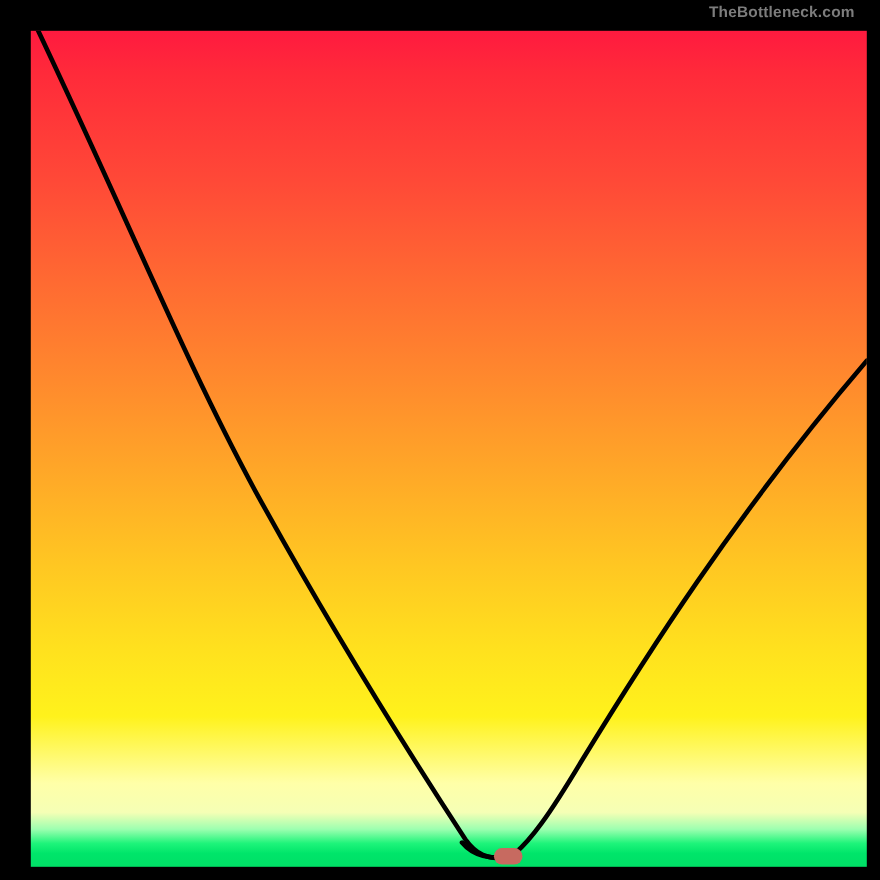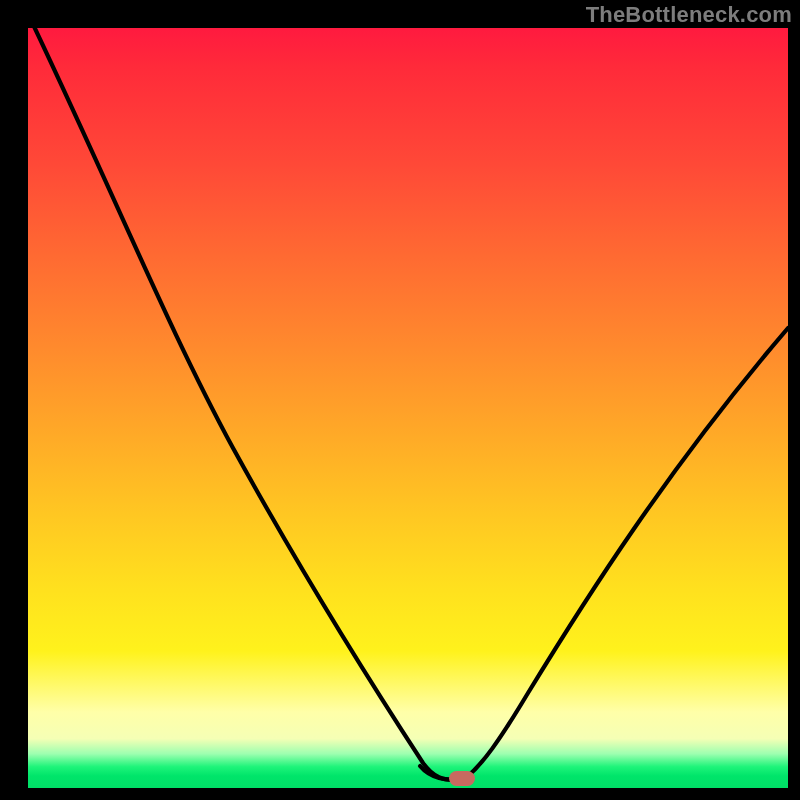--- a/index.html
+++ b/index.html
@@ -13,23 +13,23 @@
   }
   .stage {
     position: relative;
     width: 800px;
     height: 800px;
     background: #000;
   }
   .watermark {
     position: absolute;
     top: 2px;
-    right: 8px;
+    right: 23px;
     color: #7d7d7d;
-    font-size: 22px;
+    font-size: 14px;
     font-weight: 600;
     letter-spacing: 0.2px;
     z-index: 20;
     user-select: none;
     pointer-events: none;
   }
   
   .panel {
     position: absolute;
     left: 28px;

